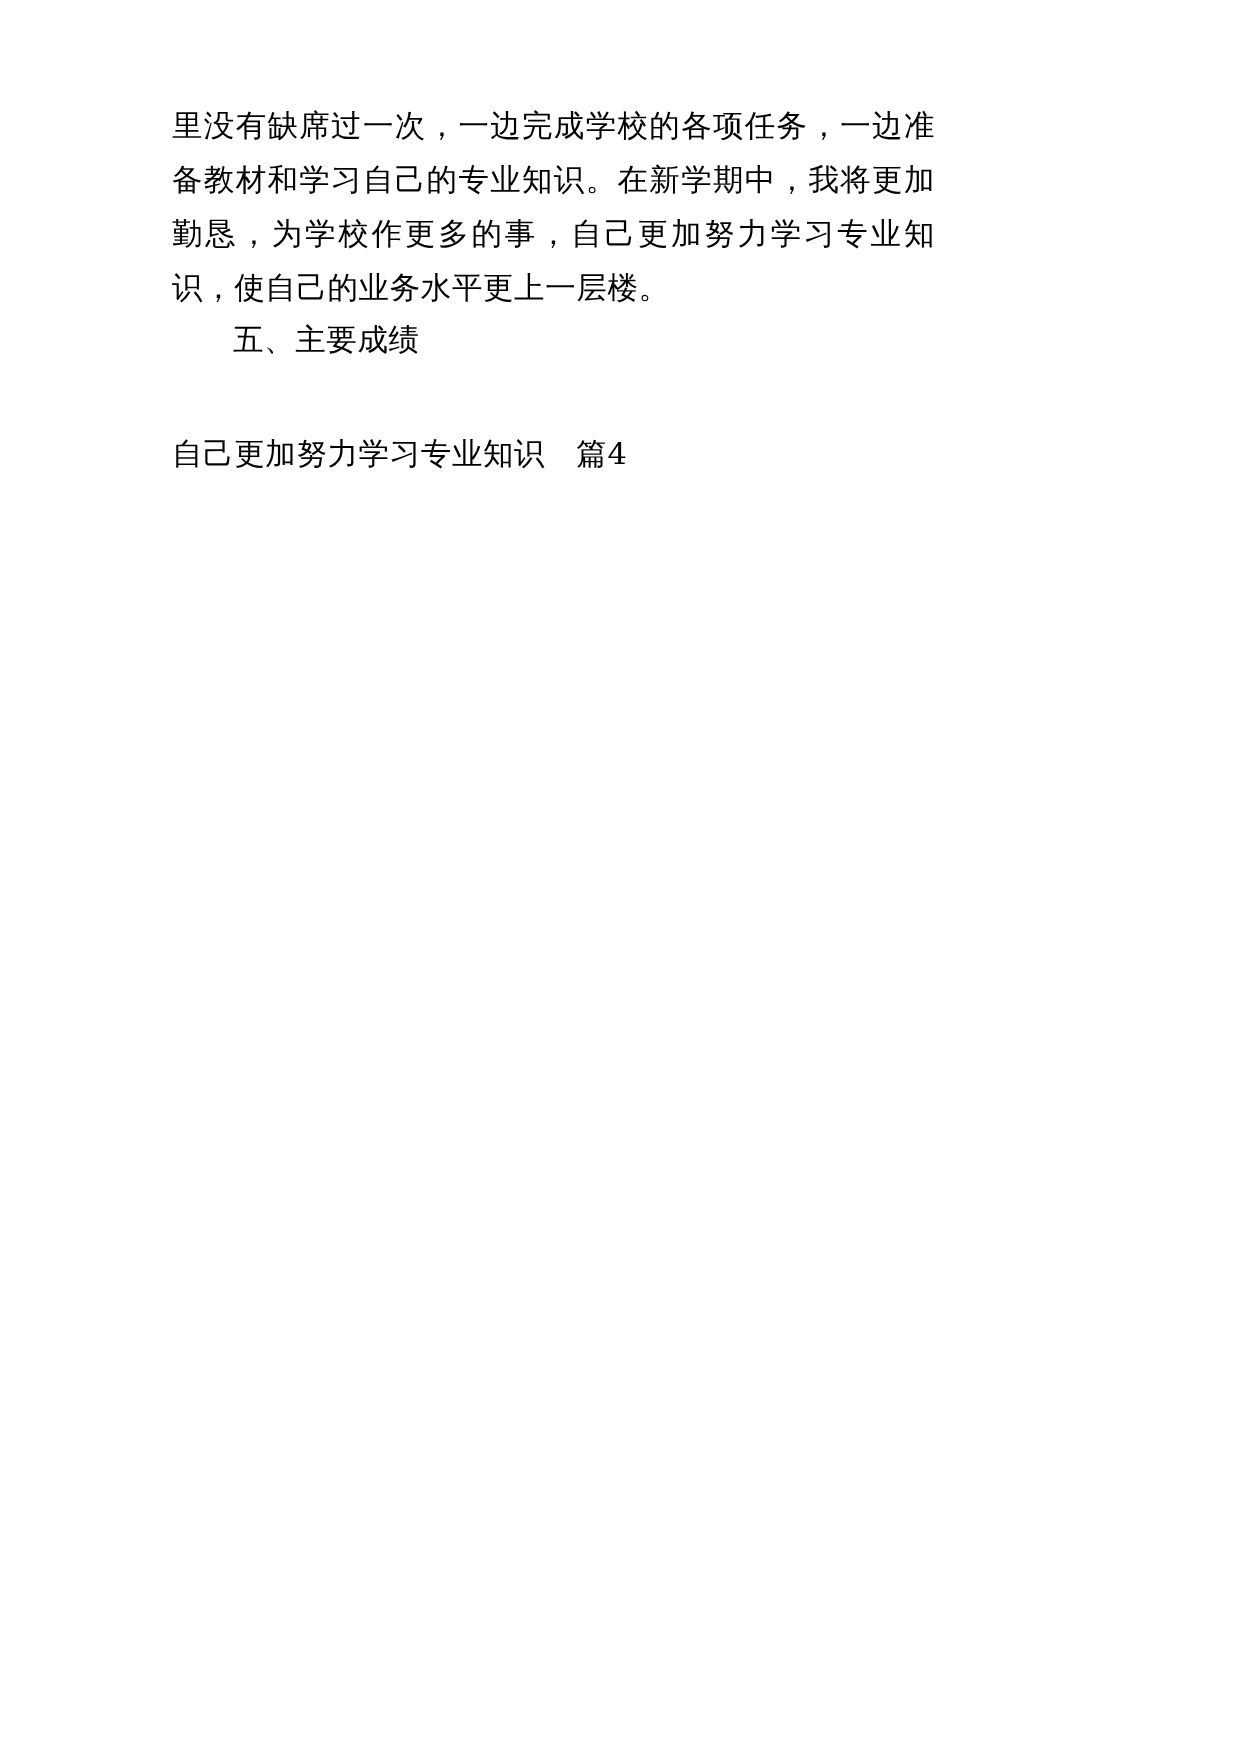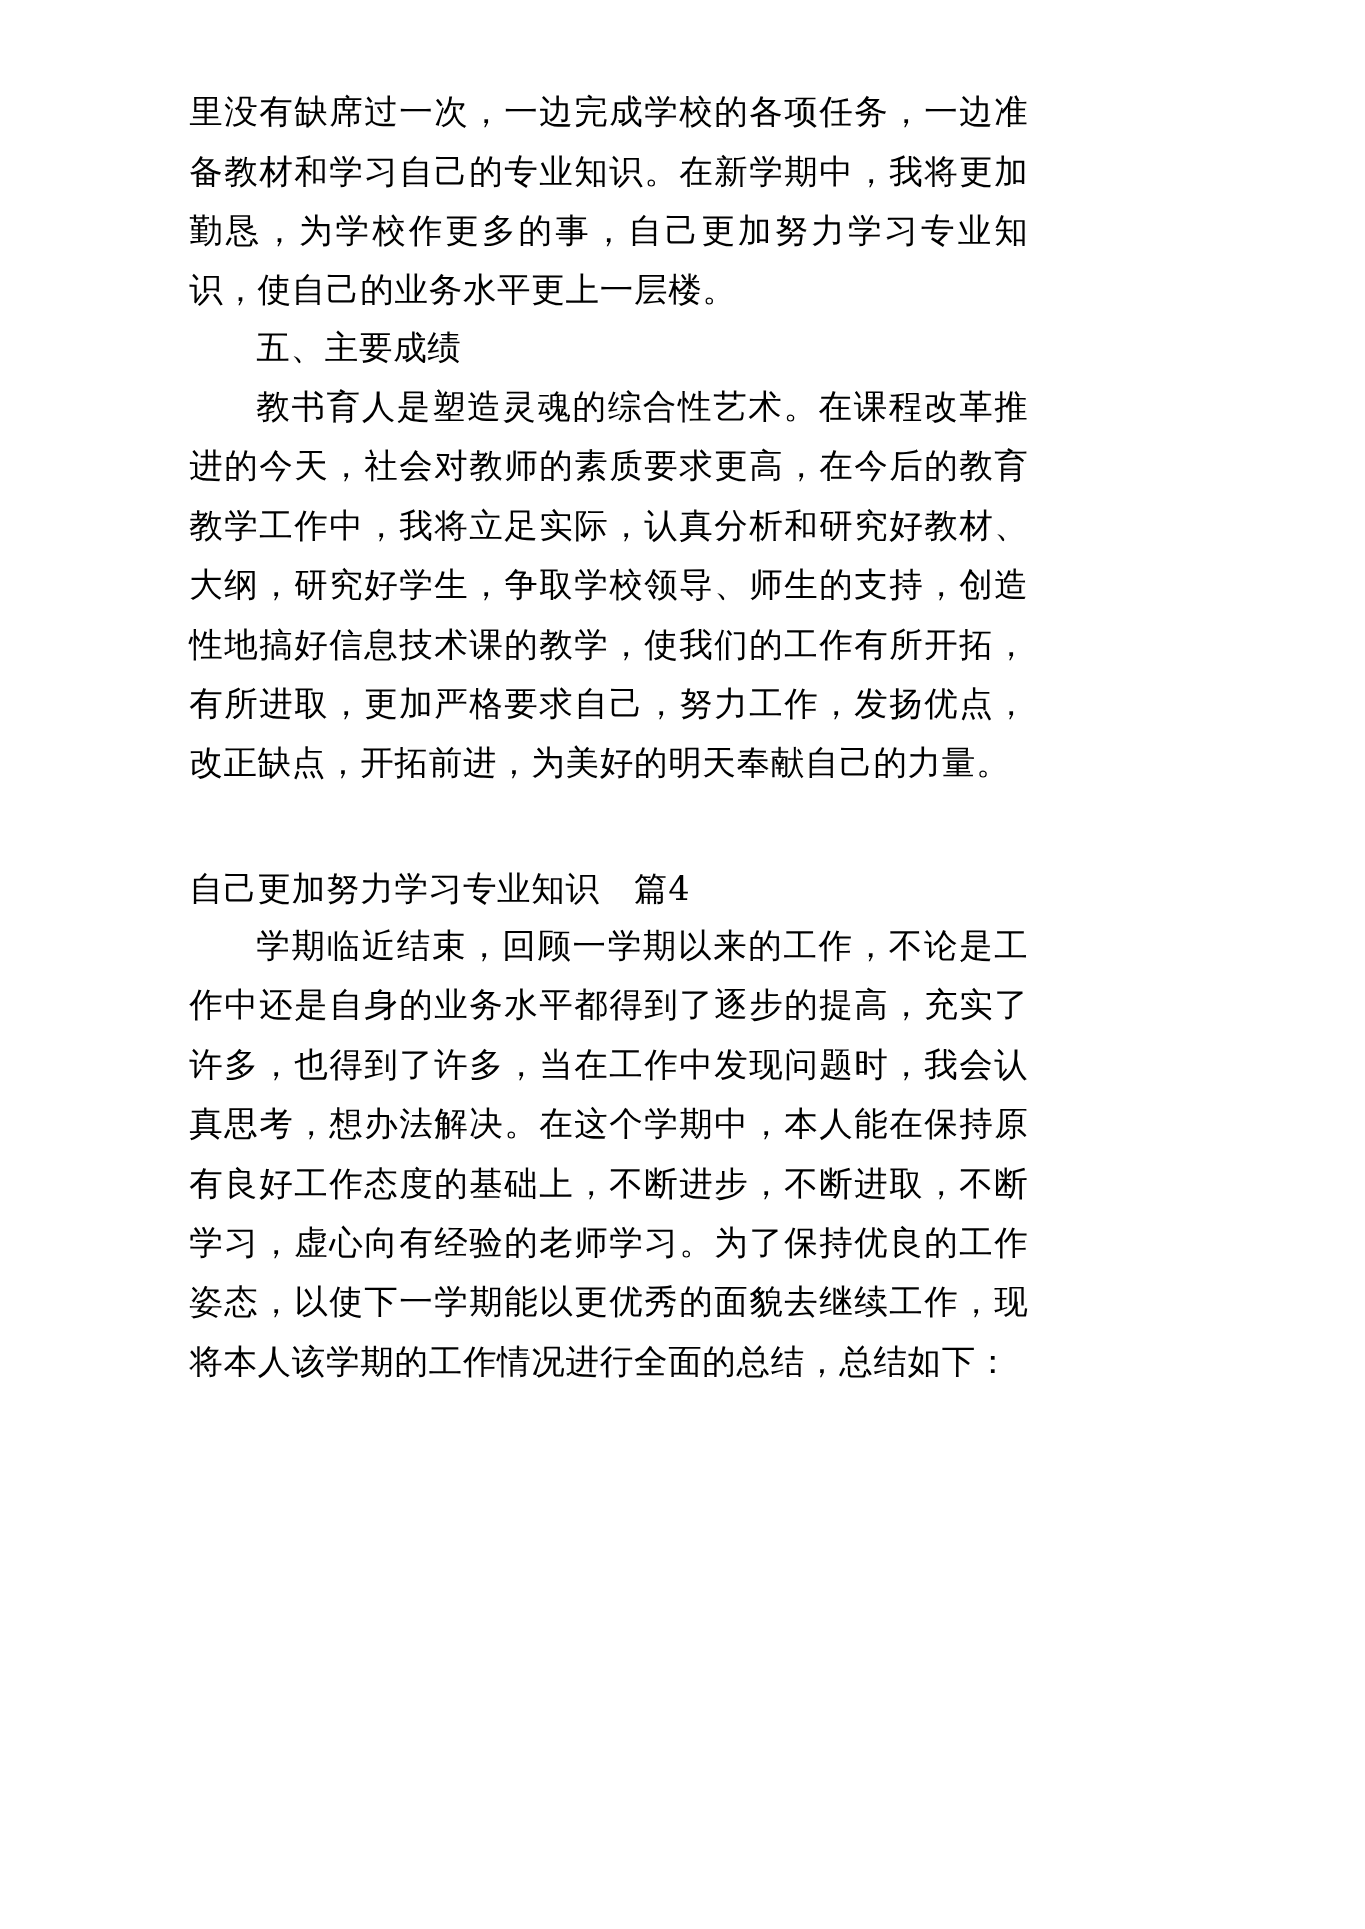--- a/index.html
+++ b/index.html
@@ -10,21 +10,21 @@
   body {
     width: 1241px;
     height: 1754px;
     font-family: "DejaVu Serif", "Liberation Serif", serif;
     color: #000000;
   }
   .page {
     box-sizing: border-box;
     width: 1103px;
     height: 1754px;
-    padding: 76px 168px 120px 172px;
+    padding: 99px 168px 120px 172px;
     background: #ffffff;
     position: relative;
   }
   .doc-body {
     font-size: 30.5px;
     line-height: 54px;
     letter-spacing: 0.6px;
     text-align: justify;
     text-justify: inter-ideograph;
   }
@@ -55,22 +55,20 @@
 <body>
 
 <div class="page">
   <div class="doc-body">
 
     <p class="noindent">里没有缺席过一次，一边完成学校的各项任务，一边准备教材和学习自己的专业知识。在新学期中，我将更加勤恳，为学校作更多的事，自己更加努力学习专业知识，使自己的业务水平更上一层楼。</p>
 
     <p class="indent">五、主要成绩</p>
 
 
-    <p class="indent">教书育人是塑造灵魂的综合性艺术。在课程改革推进的今天，社会对教师的素质要求更高，在今后的教育教学工作中，我将立足实际，认真分析和研究好教材、大纲，研究好学生，争取学校领导、师生的支持，创造性地搞好信息技术课的教学，使我们的工作有所开拓，有所进取，更加严格要求自己，努力工作，发扬优点，改正缺点，开拓前进，为美好的明天奉献自己的力量。</p>
 
     <div class="spacer-block"></div>
 
     <p class="heading-line">自己更加努力学习专业知识　篇4</p>
 
-    <p class="indent">学期临近结束，回顾一学期以来的工作，不论是工作中还是自身的业务水平都得到了逐步的提高，充实了许多，也得到了许多，当在工作中发现问题时，我会认真思考，想办法解决。在这个学期中，本人能在保持原有良好工作态度的基础上，不断进步，不断进取，不断学习，虚心向有经验的老师学习。为了保持优良的工作姿态，以使下一学期能以更优秀的面貌去继续工作，现将本人该学期的工作情况进行全面的总结，总结如下：</p>
 
   </div>
 </div>
 
 </body></html>

